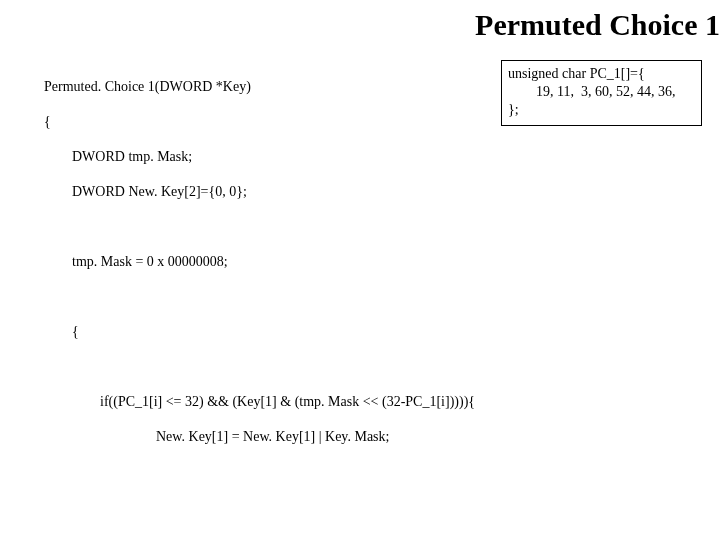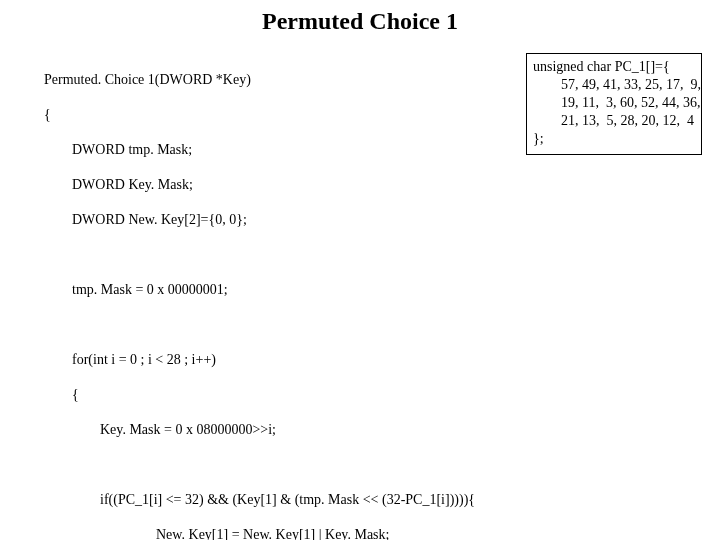--- a/index.html
+++ b/index.html
@@ -6,44 +6,44 @@
     margin: 0;
     padding: 0;
     width: 720px;
     height: 540px;
     background: #fff;
     font-family: "Times New Roman", Times, serif;
     color: #000;
     position: relative;
   }
   .title {
-    font-size: 24px;
+    font-size: 30px;
     font-weight: bold;
-    text-align: center;
+    text-align: right;
     padding-top: 8px;
     padding-bottom: 18px;
   }
   .content {
     position: relative;
     width: 720px;
   }
   .code-left {
     position: absolute;
     left: 44px;
     top: 0;
     width: 460px;
     font-size: 14px;
     line-height: 1.25;
     white-space: pre;
   }
   .pc1-box {
     position: absolute;
     right: 18px;
     top: 0;
-    width: 176px;
+    width: 201px;
     border: 1px solid #000;
     padding: 4px 6px 6px 6px;
     font-size: 14px;
     line-height: 1.28;
     box-sizing: border-box;
   }
   .pc1-row {
     white-space: pre;
   }
   .ind1 { padding-left: 2.0em; }
@@ -54,38 +54,33 @@
 <body>
 
 <div class="title">Permuted Choice 1</div>
 
 <div class="content">
 
   <div class="code-left">
 <div>Permuted. Choice 1(DWORD *Key)</div>
 <div>{</div>
 <div class="ind1">DWORD tmp. Mask;</div>
-<div class="ind1">DWORD Key. Mask;</div>
 <div class="ind1">DWORD New. Key[2]={0, 0};</div>
 <div>&nbsp;</div>
-<div class="ind1">tmp. Mask = 0 x 00000001;</div>
+<div class="ind1">tmp. Mask = 0 x 00000008;</div>
 <div>&nbsp;</div>
-<div class="ind1">for(int i = 0 ; i &lt; 28 ; i++)</div>
 <div class="ind1">{</div>
-<div class="ind2">Key. Mask = 0 x 08000000&gt;&gt;i;</div>
 <div>&nbsp;</div>
 <div class="ind2">if((PC_1[i] &lt;= 32) &amp;&amp; (Key[1] &amp; (tmp. Mask &lt;&lt; (32-PC_1[i])))){</div>
 <div class="ind4">New. Key[1] = New. Key[1] | Key. Mask;</div>
 
 
 
 
   </div>
 
   <div class="pc1-box">
     <div class="pc1-row">unsigned char PC_1[]={</div>
-    <div class="pc1-row ind1">57, 49, 41, 33, 25, 17,  9,</div>
     <div class="pc1-row ind1">19, 11,  3, 60, 52, 44, 36,</div>
-    <div class="pc1-row ind1">21, 13,  5, 28, 20, 12,  4</div>
     <div class="pc1-row">};</div>
   </div>
 
 </div>
 
 </body></html>

